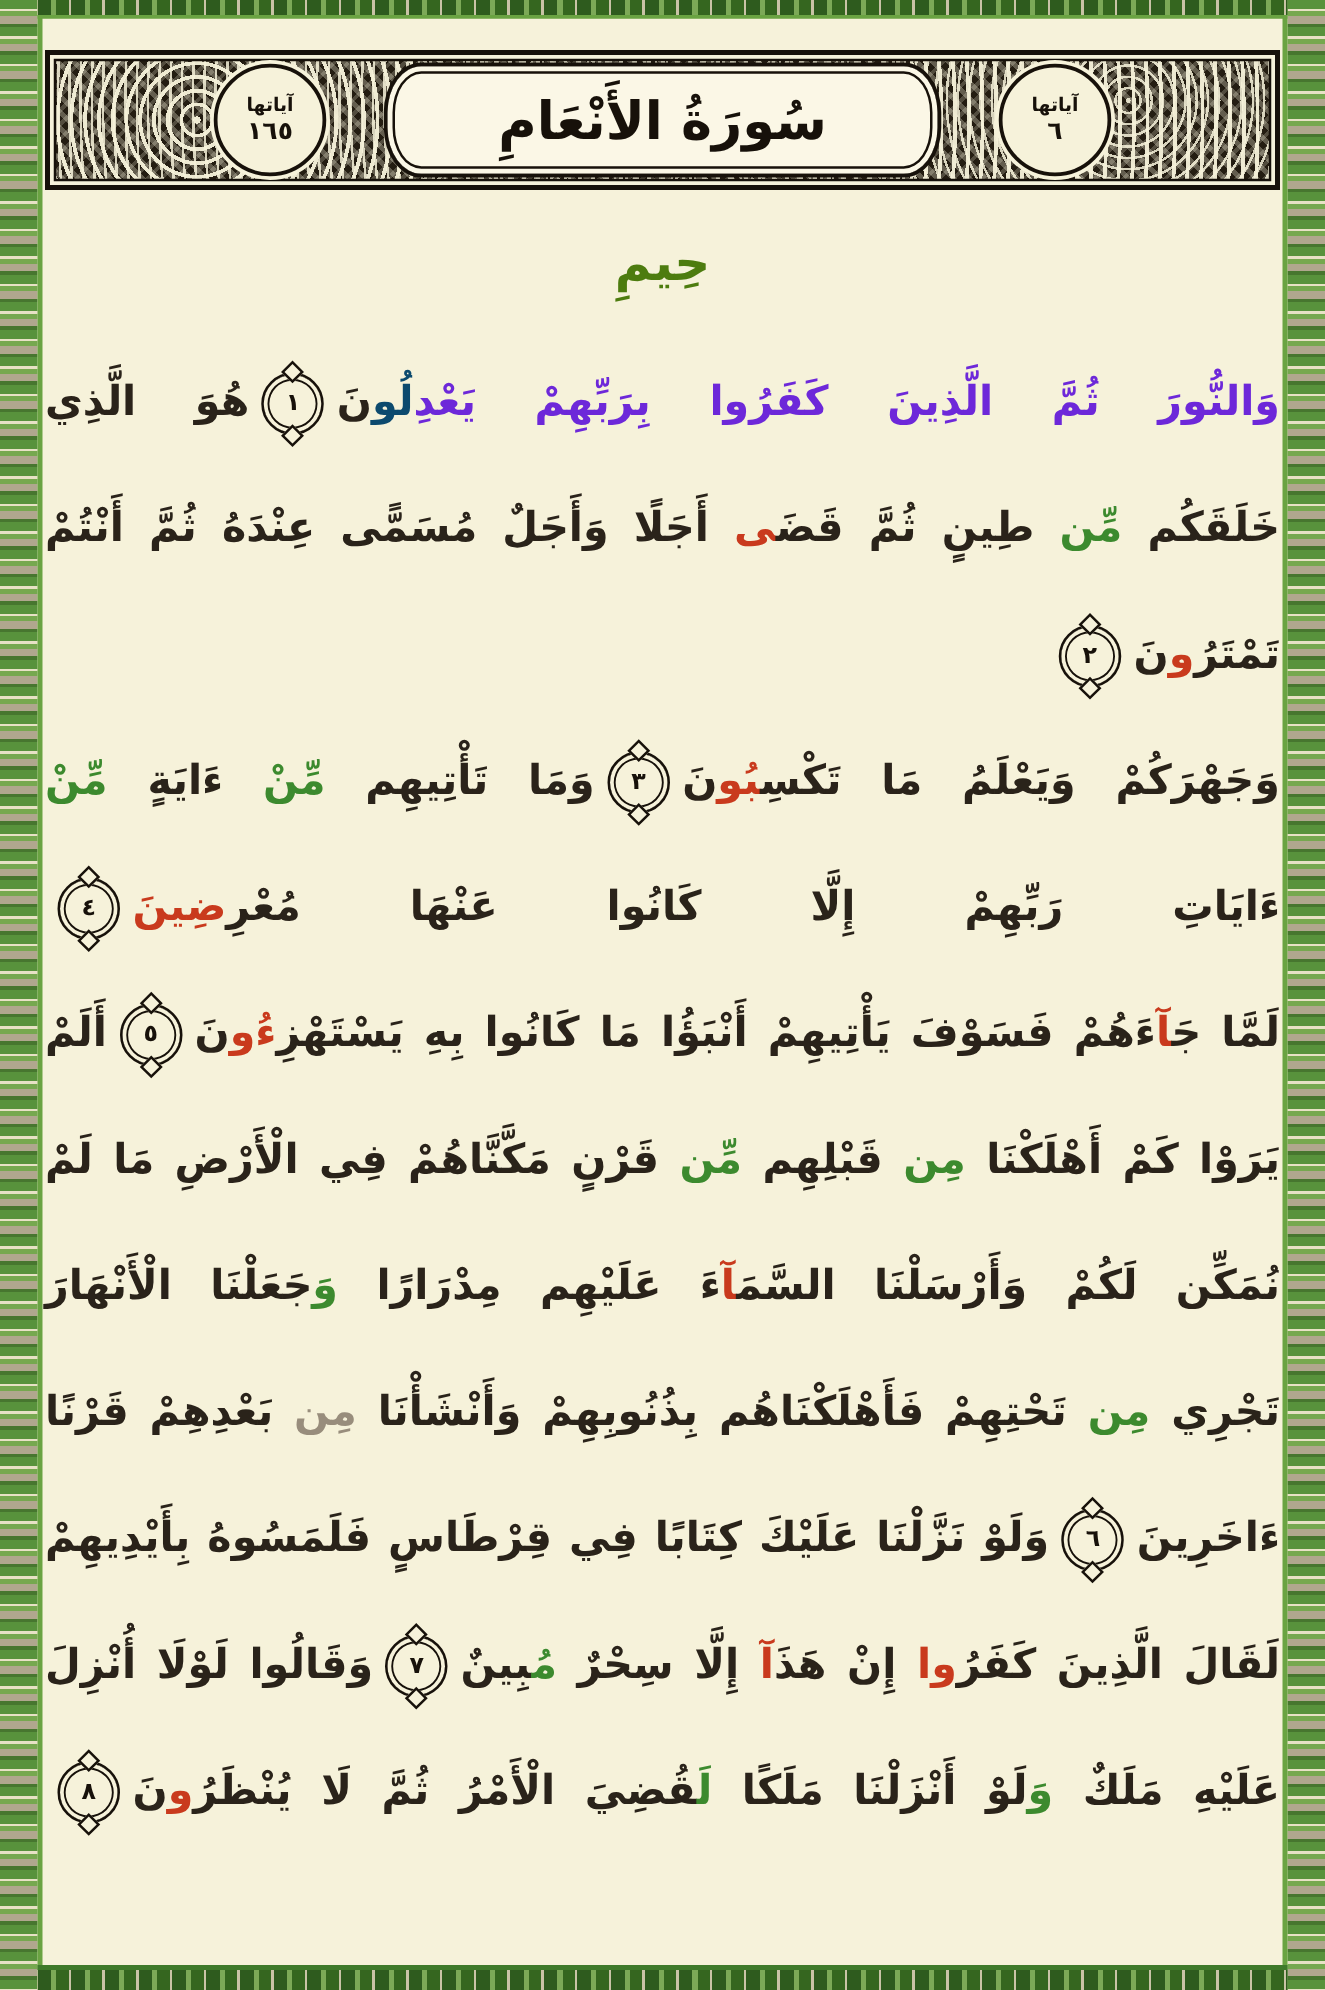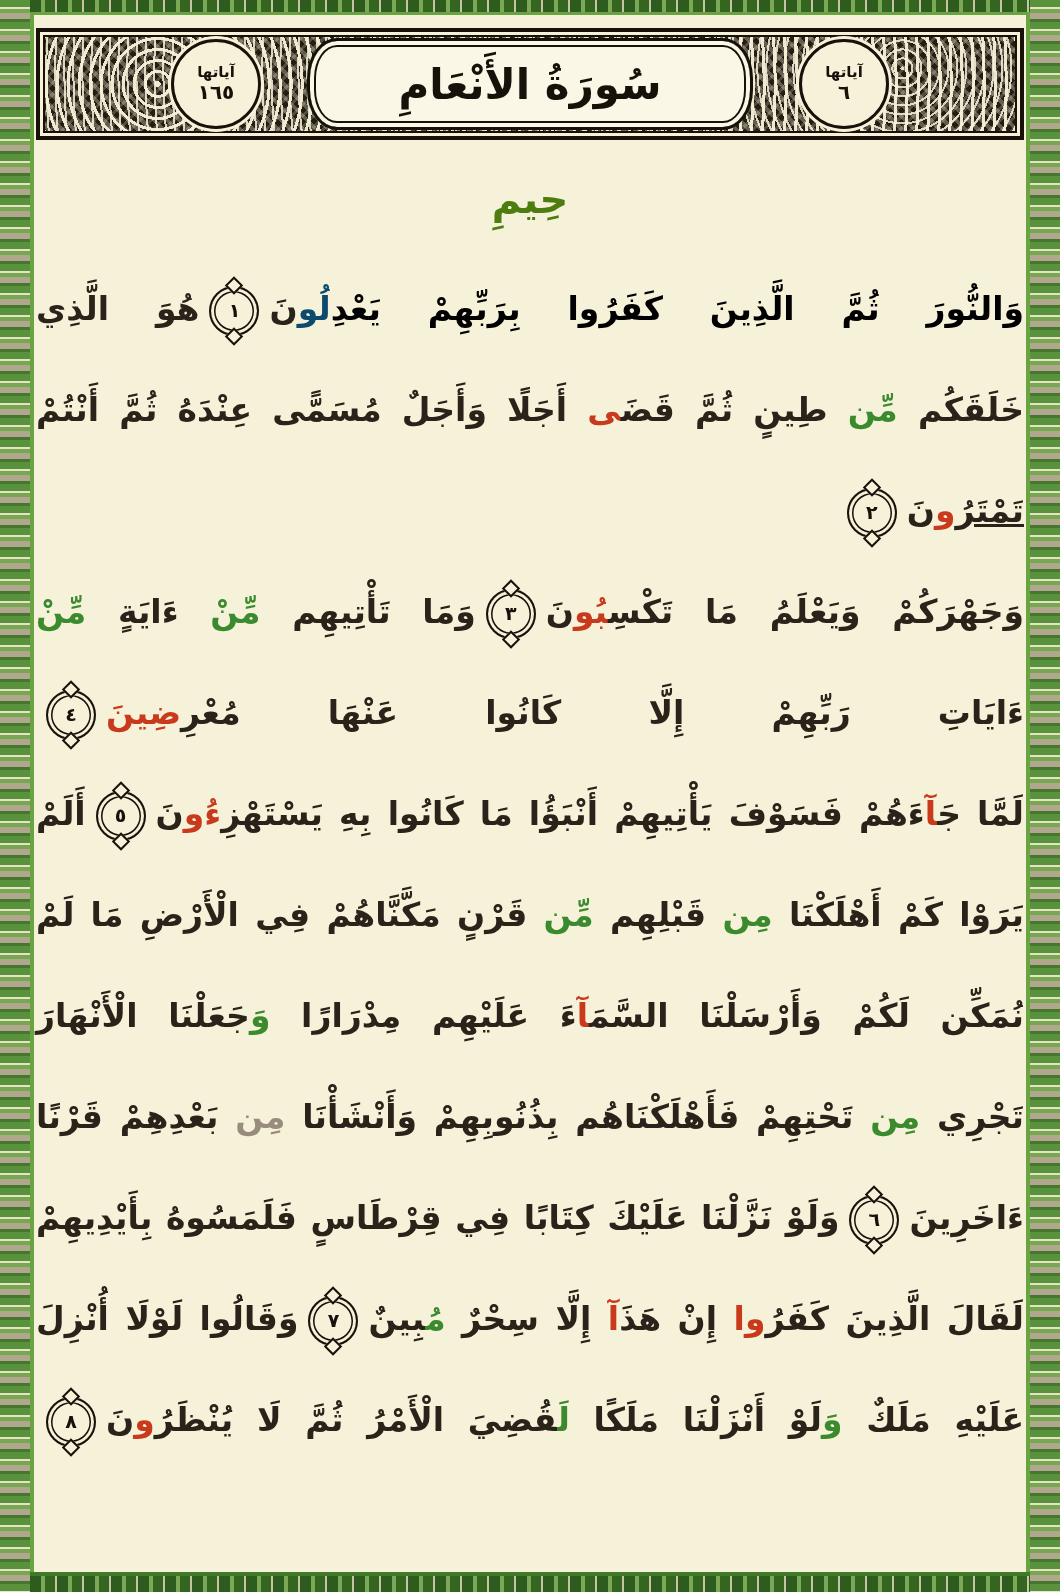--- a/index.html
+++ b/index.html
@@ -16,21 +16,21 @@
   .b-h{position:absolute;left:30px;right:30px;
     background:
       repeating-linear-gradient(90deg,
         #2e5b1e 0 11px,#7ca957 11px 15px,#35661f 15px 25px,#c9c3a6 25px 27px);}
   .b-top{top:0;height:12px;border-bottom:3px solid #6aa342;}
   .b-bottom{bottom:0;height:16px;border-top:4px solid #3f7a2a;}
 
   .content{position:absolute;left:36px;right:36px;top:12px;bottom:18px;}
 
   
-  .header-band{margin-top:16px;height:104px;position:relative;
+  .header-band{margin-top:28px;height:104px;position:relative;
     border:4px solid #17110a;
     box-shadow:inset 0 0 0 3px #f6f2da,inset 0 0 0 5px #17110a;
     background-color:#241d12;
     background-image:
       repeating-radial-gradient(circle at 12% 50%,rgba(246,242,218,.95) 0 3px,rgba(0,0,0,0) 3px 11px),
       repeating-radial-gradient(circle at 88% 35%,rgba(246,242,218,.85) 0 2px,rgba(0,0,0,0) 2px 9px),
       repeating-linear-gradient(45deg,rgba(246,242,218,.30) 0 4px,rgba(0,0,0,0) 4px 9px),
       repeating-linear-gradient(-45deg,rgba(246,242,218,.22) 0 3px,rgba(0,0,0,0) 3px 8px);
     display:flex;align-items:center;justify-content:center;gap:46px;}
   .hdr-medallion{width:84px;height:84px;border-radius:50%;flex:0 0 auto;
@@ -92,25 +92,25 @@
         <span class="lbl">آياتها</span>
         <span class="val">٦</span>
       </div>
     </div>
 
     <div class="bismillah">
         <span class="seg" style="color: #4d7c0f;">حِيمِ</span>
       </div>
 
     <div class="lines">
-        <div class="line"><span class="seg" style="color: #000000;">وَالنُّورَ ثُمَّ الَّذِينَ كَفَرُوا بِرَبِّهِمْ يَعْدِ</span><span class="seg" style="color: #0c4a6e;">لُو</span><span class="seg" style="color: rgb(42, 35, 26);">نَ</span><span class="aya">
+        <div class="line"><span class="seg" style="color: #6d28d9;">وَالنُّورَ ثُمَّ الَّذِينَ كَفَرُوا بِرَبِّهِمْ يَعْدِ</span><span class="seg" style="color: #0c4a6e;">لُو</span><span class="seg" style="color: rgb(42, 35, 26);">نَ</span><span class="aya">
             <span class="aya-num">١</span>
           </span><span class="seg" style="color: rgb(42, 35, 26);">هُوَ الَّذِي</span></div>
         <div class="line"><span class="seg" style="color: rgb(42, 35, 26);">خَلَقَكُم </span><span class="seg" style="color: rgb(60, 138, 46);">مِّن</span><span class="seg" style="color: rgb(42, 35, 26);"> طِينٍ ثُمَّ قَضَ‍</span><span class="seg" style="color: rgb(201, 58, 29);">‍ى</span><span class="seg" style="color: rgb(42, 35, 26);"> أَجَلًا وَأَجَلٌ مُسَمًّى عِنْدَهُ ثُمَّ أَنْتُمْ</span></div>
-        <div class="line"><span class="seg" style="color: rgb(42, 35, 26); text-decoration: underline;">تَمْتَرُ</span><span class="seg" style="color: rgb(201, 58, 29);">و</span><span class="seg" style="color: rgb(42, 35, 26);">نَ</span><span class="aya">
+        <div class="line"><span class="seg" style="color: rgb(42, 35, 26);">تَمْتَرُ</span><span class="seg" style="color: rgb(201, 58, 29);">و</span><span class="seg" style="color: rgb(42, 35, 26);">نَ</span><span class="aya">
             <span class="aya-num">٢</span>
           </span></div>
         <div class="line"><span class="seg" style="color: rgb(42, 35, 26);">وَجَهْرَكُمْ وَيَعْلَمُ مَا تَكْسِ‍</span><span class="seg" style="color: rgb(201, 58, 29);">‍بُو</span><span class="seg" style="color: rgb(42, 35, 26);">نَ</span><span class="aya">
             <span class="aya-num">٣</span>
           </span><span class="seg" style="color: rgb(42, 35, 26);">وَمَا تَأْتِيهِم </span><span class="seg" style="color: rgb(60, 138, 46);">مِّنْ</span><span class="seg" style="color: rgb(42, 35, 26);"> ءَايَةٍ </span><span class="seg" style="color: rgb(60, 138, 46);">مِّنْ</span></div>
         <div class="line"><span class="seg" style="color: rgb(42, 35, 26);">ءَايَاتِ رَبِّهِمْ إِلَّا كَانُوا عَنْهَا مُعْرِ</span><span class="seg" style="color: rgb(201, 58, 29);">ضِينَ</span><span class="aya">
             <span class="aya-num">٤</span>
           </span></div>
         <div class="line"><span class="seg" style="color: rgb(42, 35, 26);">لَمَّا جَ‍</span><span class="seg" style="color: rgb(201, 58, 29);">‍آ</span><span class="seg" style="color: rgb(42, 35, 26);">ءَهُمْ فَسَوْفَ يَأْتِيهِمْ أَنْبَؤُا مَا كَانُوا بِهِ يَسْتَهْزِ</span><span class="seg" style="color: rgb(201, 58, 29);">ءُو</span><span class="seg" style="color: rgb(42, 35, 26);">نَ</span><span class="aya">
             <span class="aya-num">٥</span>

